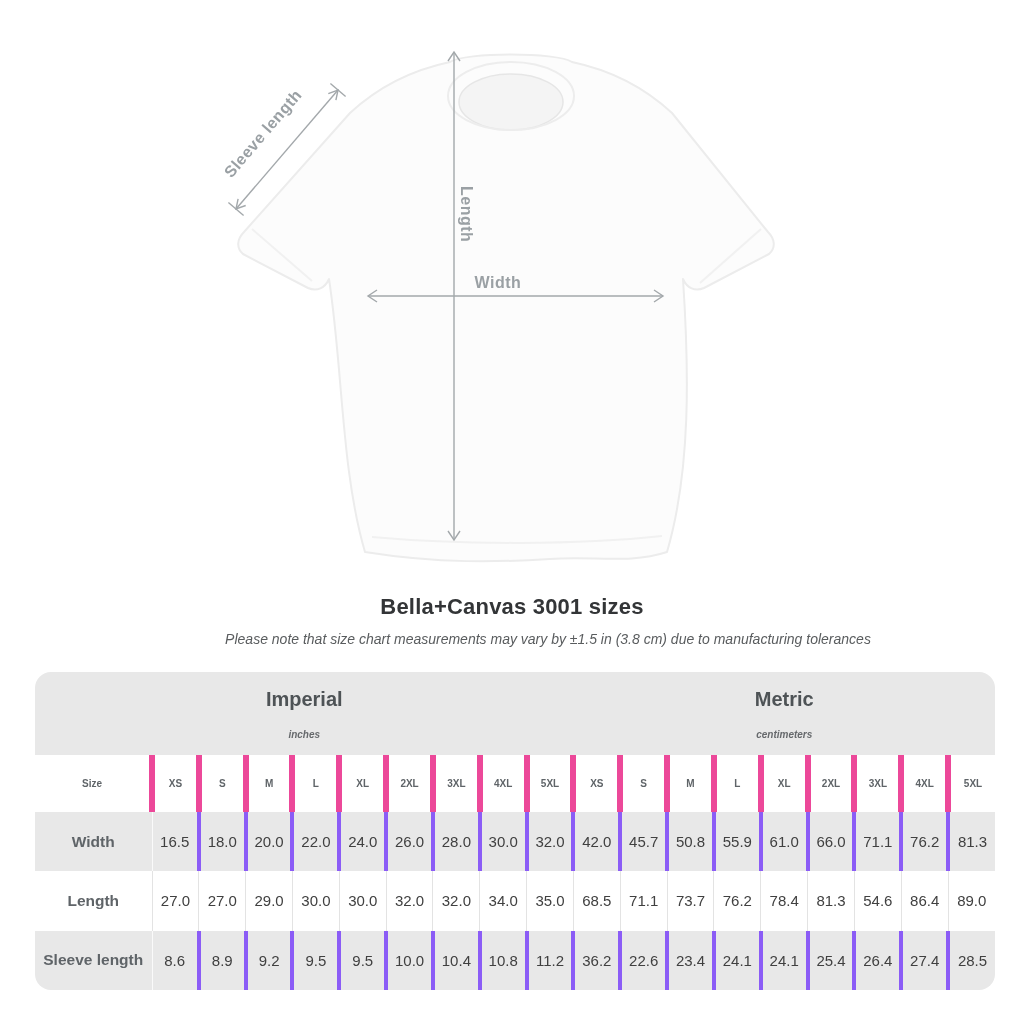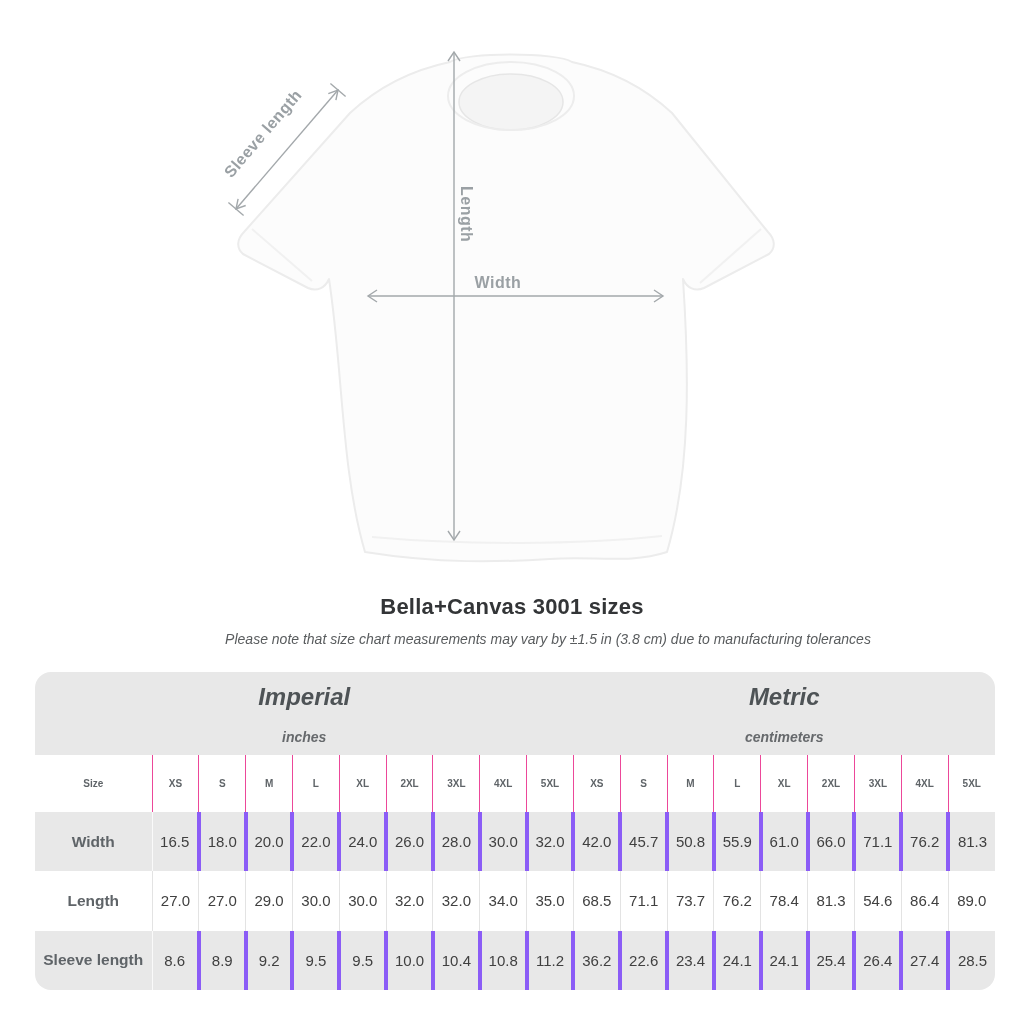--- a/index.html
+++ b/index.html
@@ -19,25 +19,25 @@
   }
   .table-wrap{
     position:absolute;top:672px;left:35px;width:960px;height:318px;
     border-radius:16px;overflow:hidden;background:#ffffff;
   }
   table.size-chart{width:100%;height:100%;border-collapse:collapse;table-layout:fixed;}
   table.size-chart th,table.size-chart td{padding:0;text-align:center;vertical-align:middle;}
   col.label-col{width:117px;}
   tr.group-row{height:83px;}
   tr.group-row th{background:#e8e8e8;}
-  .group-label{font-size:24px;font-weight:bold;font-style:italic;color:#4e5356;}
-  .group-unit{font-size:14px;font-style:italic;color:#66696c;margin-top:18px;}
+  .group-label{font-size:20px;font-weight:bold;color:#4e5356;}
+  .group-unit{font-size:10px;font-style:italic;color:#66696c;margin-top:18px;}
   tr.size-row{height:57px;}
   tr.size-row th{background:#ffffff;font-size:10px;font-weight:bold;color:#5f6468;}
-  tr.size-row th + th{border-left:1px solid #ec4899;}
+  tr.size-row th + th{border-left:6px solid #ec4899;}
   tr.data-row th.row-label{font-size:15.5px;font-weight:bold;color:#5f6468;}
   tr.data-row td{font-size:15px;font-weight:normal;color:#404040;}
   tr.data-row{height:58px;}
   tr.data-row.shade > th,tr.data-row.shade > td{background:#e8e8e8;}
   tr.data-row.shade > td{border-left:4px solid #8b5cf6;}
   tr.data-row.shade > td:first-of-type{border-left:1px solid #fafafa;}
   tr.data-row.plain > th,tr.data-row.plain > td{background:#ffffff;}
   tr.data-row.plain > td{border-left:1px solid #e3e3e3;}
 </style>
 </head>

